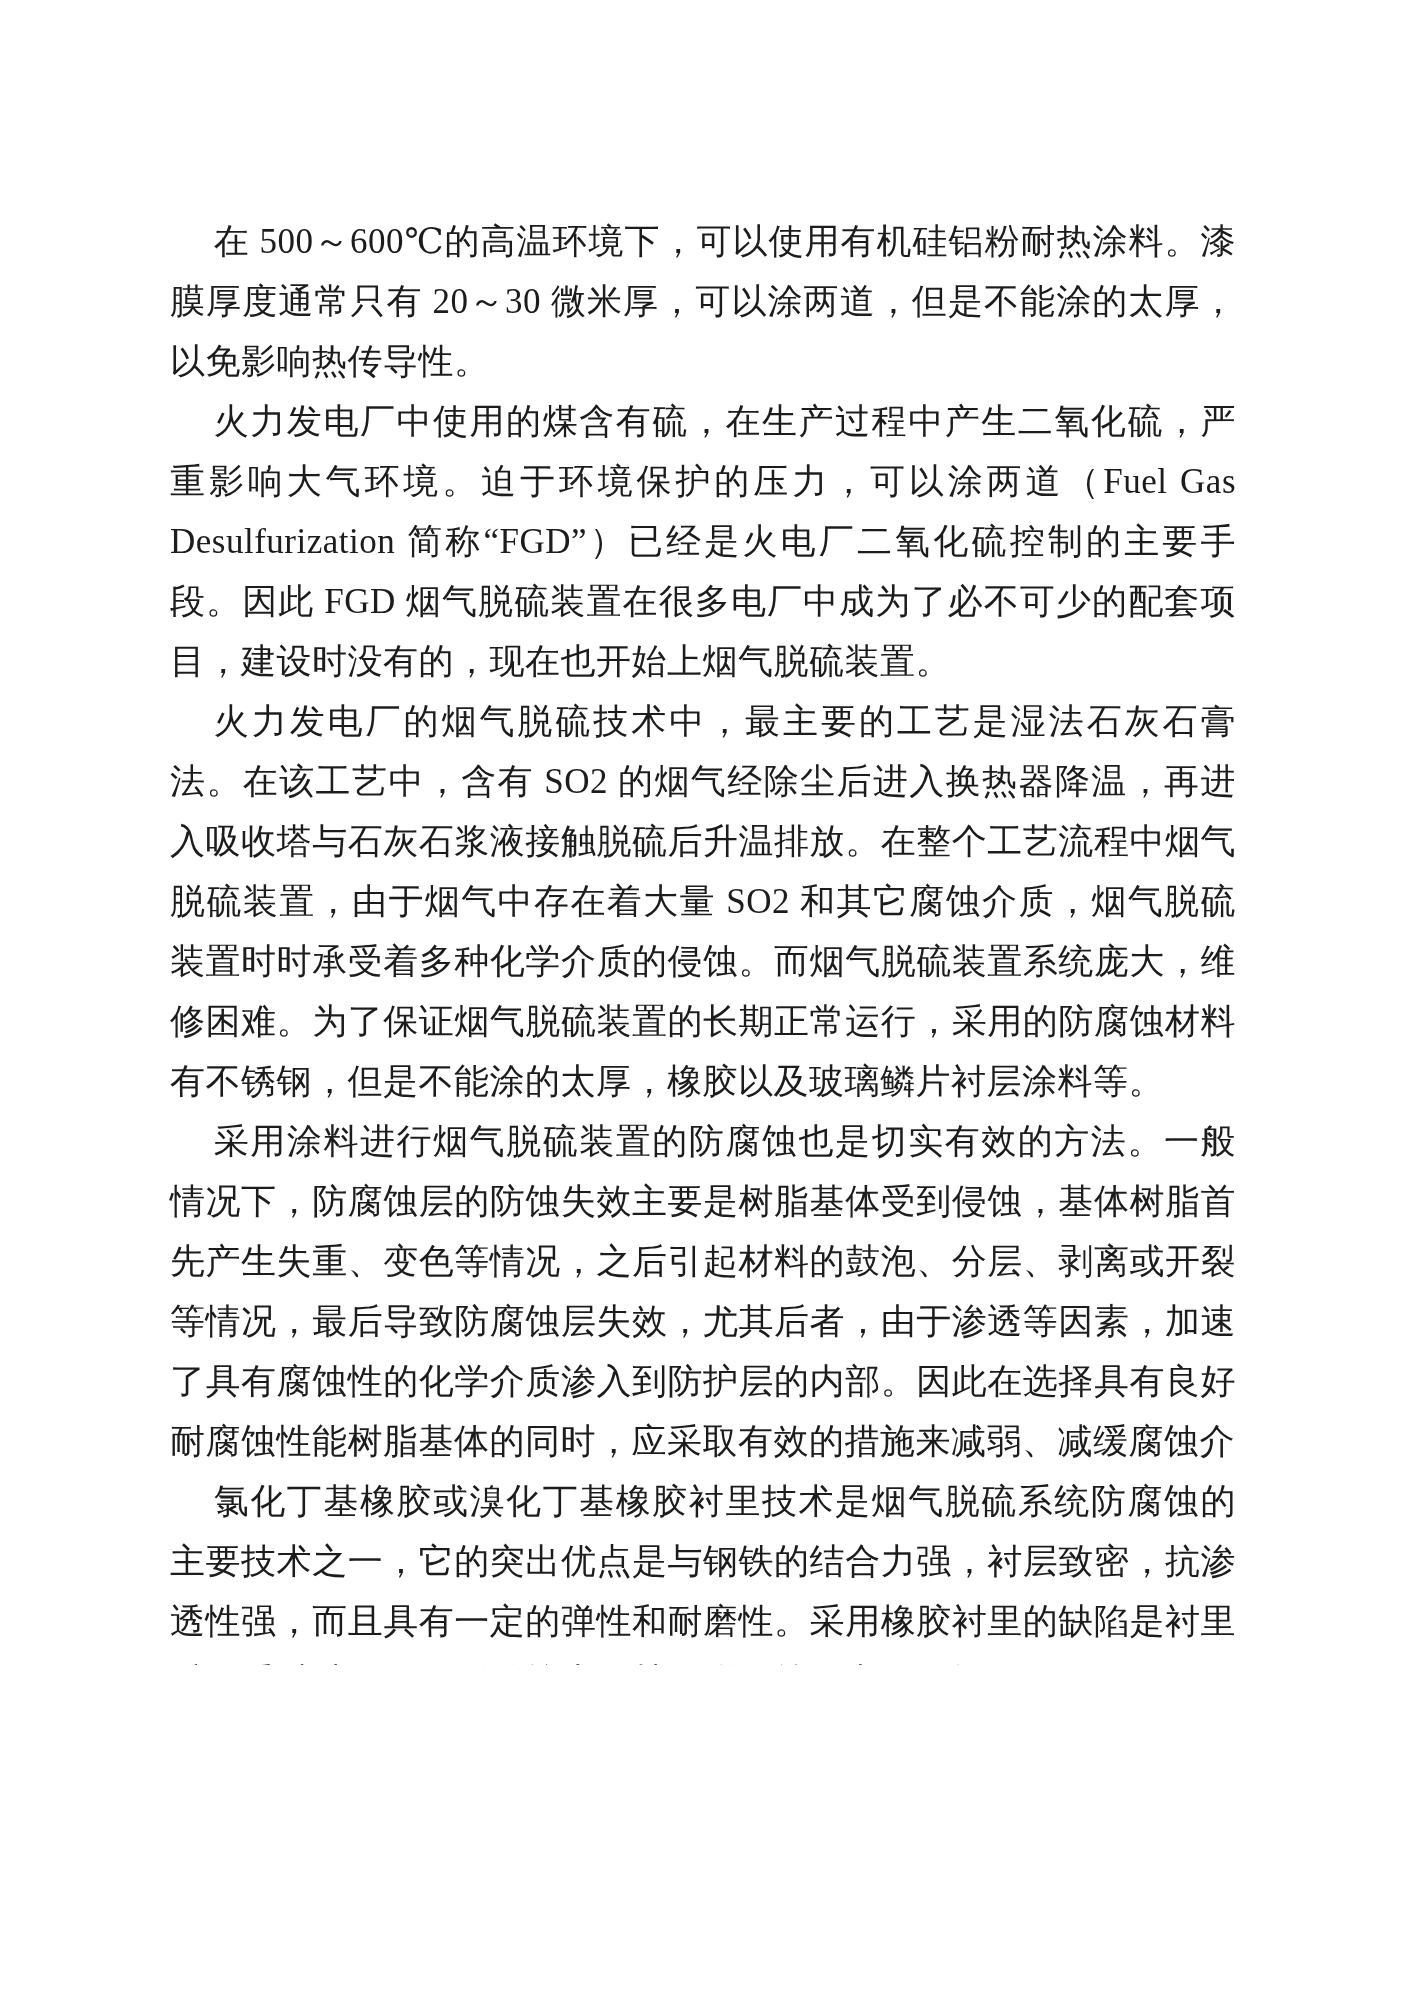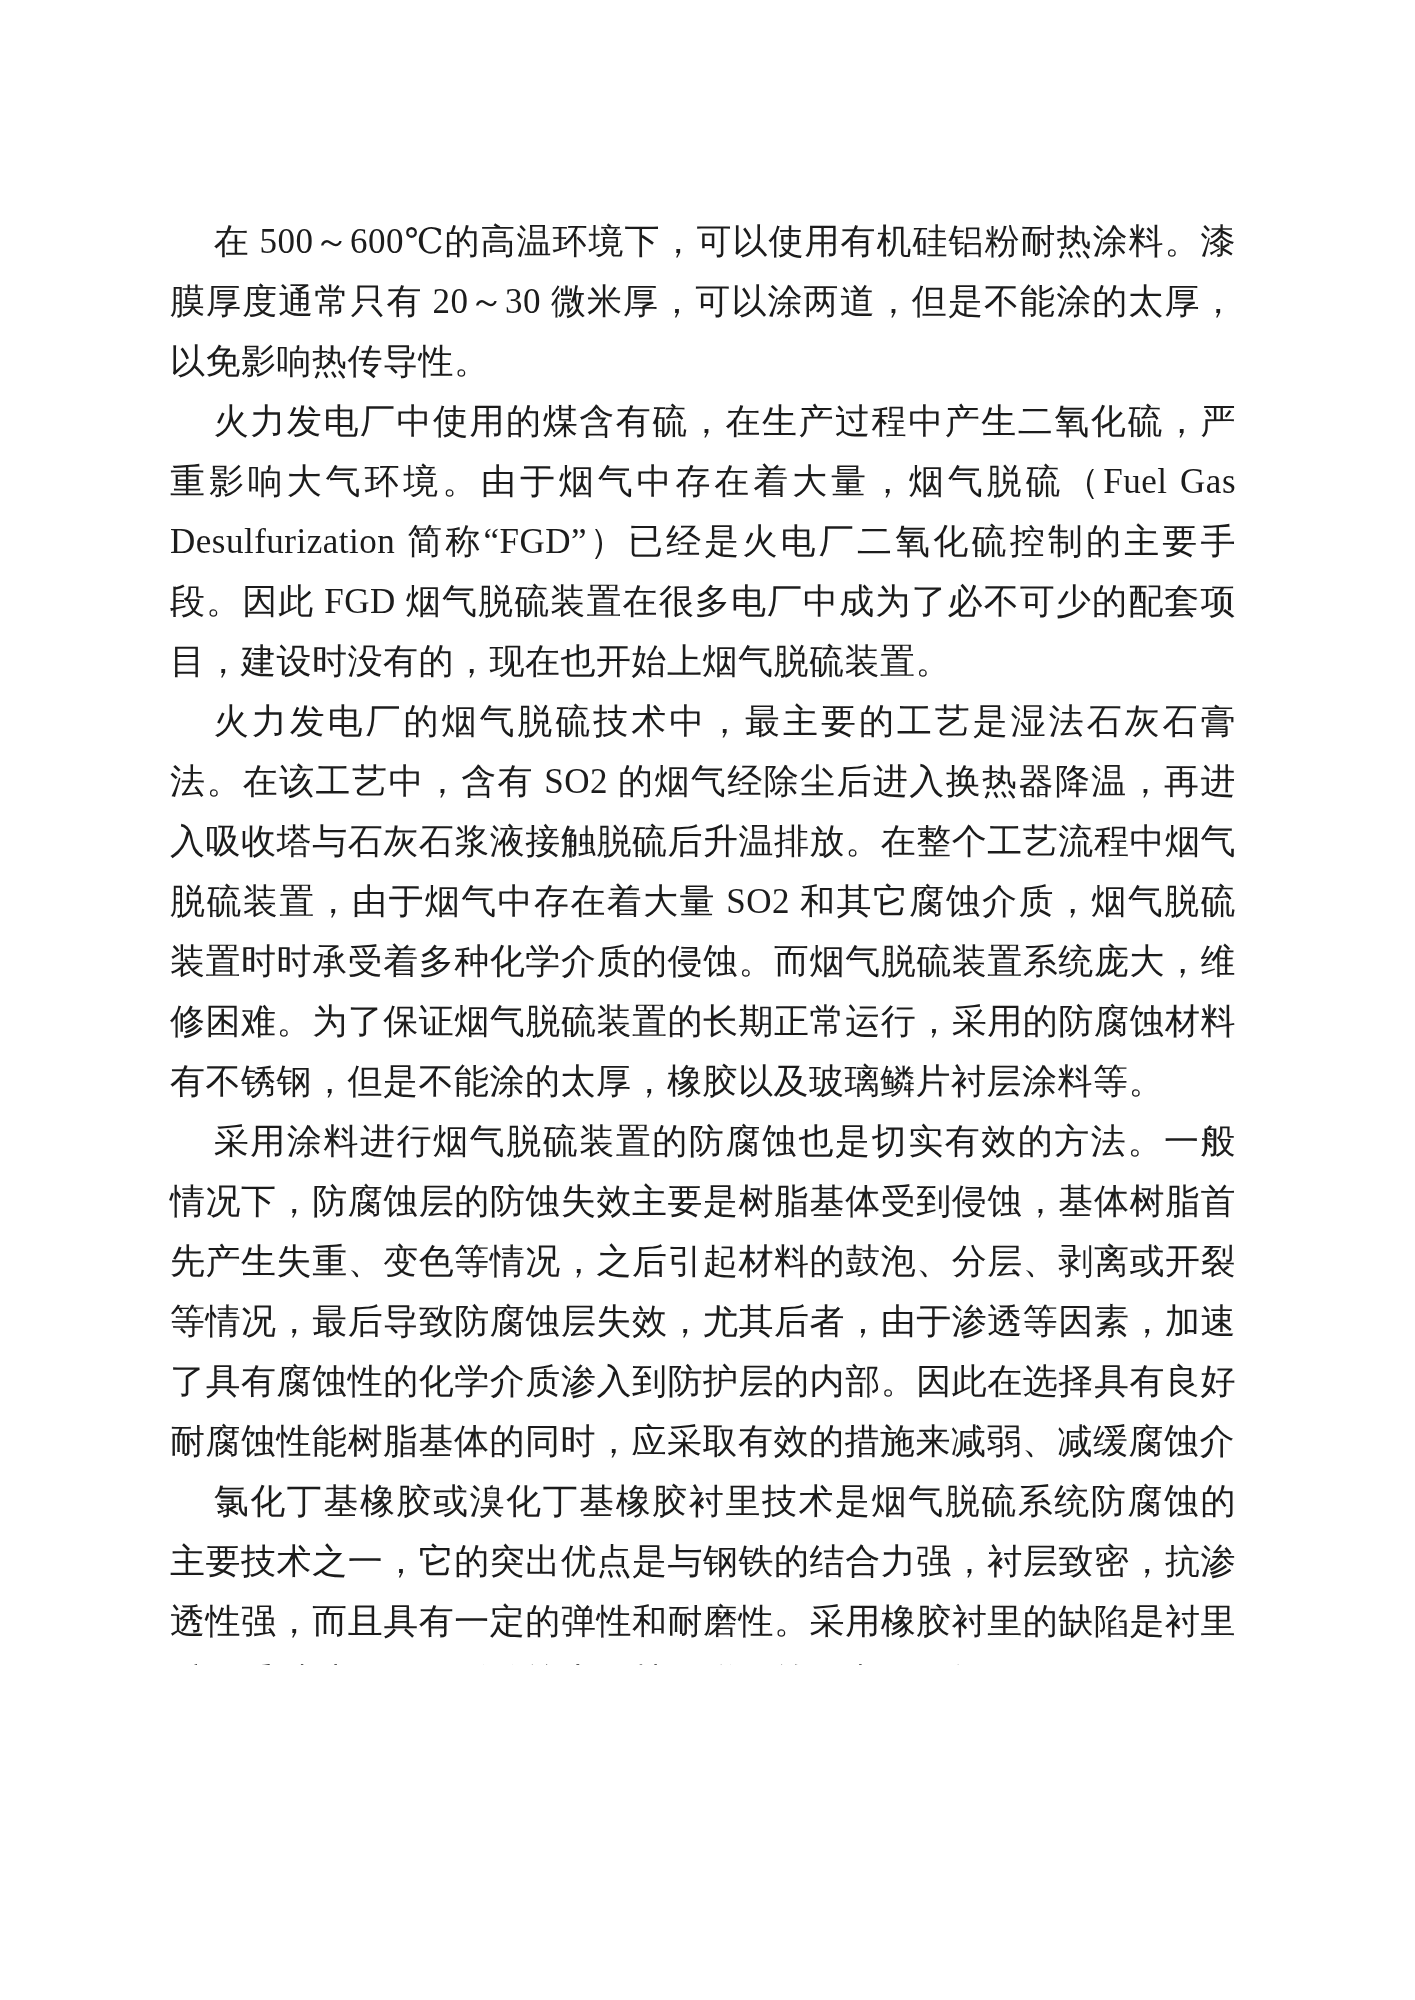--- a/index.html
+++ b/index.html
@@ -50,21 +50,21 @@
     letter-spacing: 1px;
   }
 </style>
 </head>
 <body>
 
 <div class="page">
 
   <div class="text-body">
     <p>在 500～600℃的高温环境下，可以使用有机硅铝粉耐热涂料。漆膜厚度通常只有 20～30 微米厚，可以涂两道，但是不能涂的太厚，以免影响热传导性。</p>
-    <p>火力发电厂中使用的煤含有硫，在生产过程中产生二氧化硫，严重影响大气环境。由于烟气中存在着大量，烟气脱硫（Fuel Gas Desulfurization 简称“FGD”）已经是火电厂二氧化硫控制的主要手段。因此 FGD 烟气脱硫装置在很多电厂中成为了必不可少的配套项目，建设时没有的，现在也开始上烟气脱硫装置。</p>
+    <p>火力发电厂中使用的煤含有硫，在生产过程中产生二氧化硫，严重影响大气环境。迫于环境保护的压力，可以涂两道（Fuel Gas Desulfurization 简称“FGD”）已经是火电厂二氧化硫控制的主要手段。因此 FGD 烟气脱硫装置在很多电厂中成为了必不可少的配套项目，建设时没有的，现在也开始上烟气脱硫装置。</p>
     <p>火力发电厂的烟气脱硫技术中，最主要的工艺是湿法石灰石膏法。在该工艺中，含有 SO2 的烟气经除尘后进入换热器降温，再进入吸收塔与石灰石浆液接触脱硫后升温排放。在整个工艺流程中烟气脱硫装置，由于烟气中存在着大量 SO2 和其它腐蚀介质，烟气脱硫装置时时承受着多种化学介质的侵蚀。而烟气脱硫装置系统庞大，维修困难。为了保证烟气脱硫装置的长期正常运行，采用的防腐蚀材料有不锈钢，但是不能涂的太厚，橡胶以及玻璃鳞片衬层涂料等。</p>
     <p>采用涂料进行烟气脱硫装置的防腐蚀也是切实有效的方法。一般情况下，防腐蚀层的防蚀失效主要是树脂基体受到侵蚀，基体树脂首先产生失重、变色等情况，之后引起材料的鼓泡、分层、剥离或开裂等情况，最后导致防腐蚀层失效，尤其后者，由于渗透等因素，加速了具有腐蚀性的化学介质渗入到防护层的内部。因此在选择具有良好耐腐蚀性能树脂基体的同时，应采取有效的措施来减弱、减缓腐蚀介</p>
     <p>氯化丁基橡胶或溴化丁基橡胶衬里技术是烟气脱硫系统防腐蚀的主要技术之一，它的突出优点是与钢铁的结合力强，衬层致密，抗渗透性强，而且具有一定的弹性和耐磨性。采用橡胶衬里的缺陷是衬里质量受黏结操作的影响较大，鼓泡脱层等是常见的问题。</p>
   </div>
 
   <div class="page-footer">
     <span>—10—</span>
   </div>
 
 </div>

